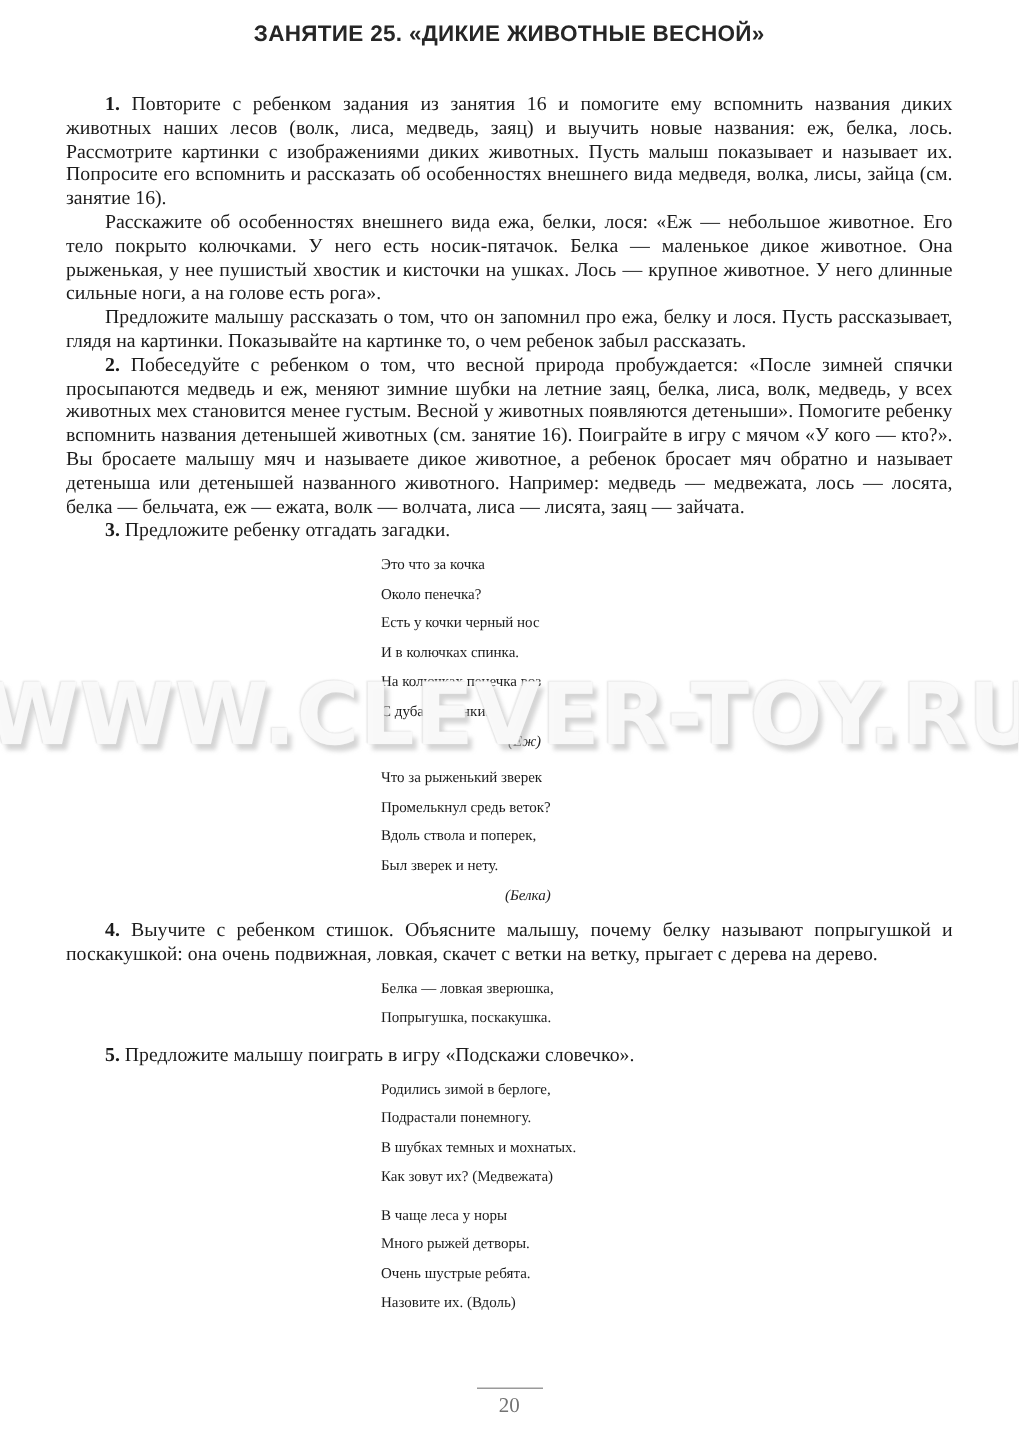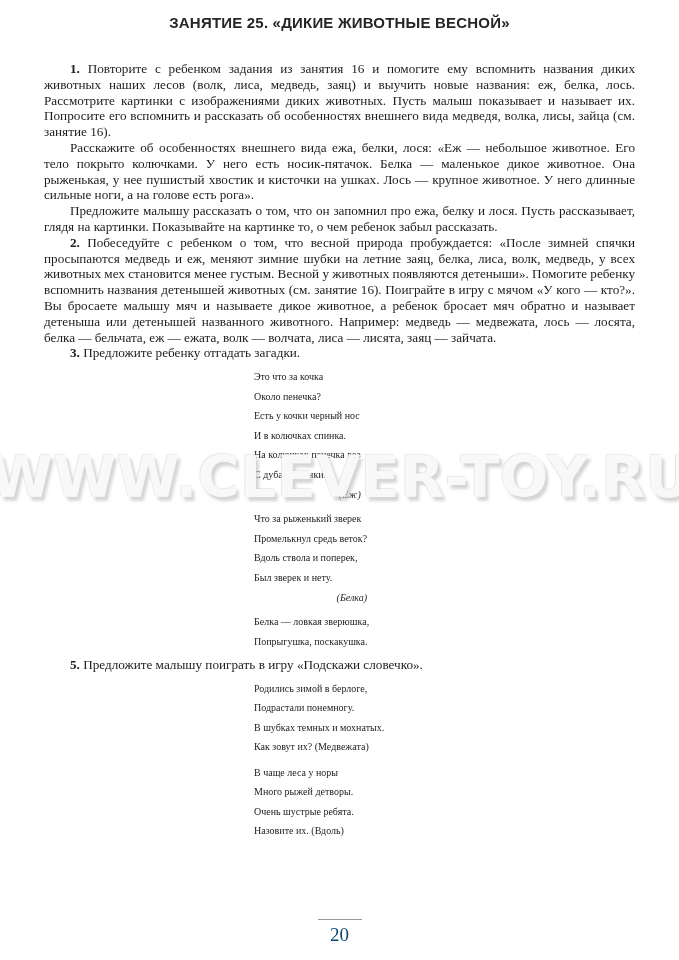--- a/index.html
+++ b/index.html
@@ -78,22 +78,22 @@
     text-align: center;
     z-index: 1;
   }
   .footer-rule {
     width: 44px;
     margin: 0 auto 4px auto;
     border-top: 1px solid #9a9a9a;
     height: 0;
   }
   .page-number {
-    font-size: 19px;
-    color: #0c4a6e;
+    font-size: 14px;
+    color: #737373;
     font-family: "Liberation Serif", serif;
   }
 </style>
 </head>
 <body>
 
 <div class="page">
   <div class="content">
 
     <h1 class="title">ЗАНЯТИЕ 25. «ДИКИЕ ЖИВОТНЫЕ ВЕСНОЙ»</h1>
@@ -115,20 +115,21 @@
     </div>
 
     <div class="verse">
       <div class="verse-line">Что за рыженький зверек</div>
       <div class="verse-line">Промелькнул средь веток?</div>
       <div class="verse-line">Вдоль ствола и поперек,</div>
       <div class="verse-line">Был зверек и нету.</div>
       <div class="verse-answer">(Белка)</div>
     </div>
 
+    <p class="para"><span class="seg-b">4.</span><span> Выучите с ребенком стишок. Объясните малышу, почему белку называют попрыгушкой и поскакушкой: </span><span class="seg-i">она очень подвижная, ловкая, скачет с ветки на ветку, прыгает с дерева на дерево.</span></p>
 
     <div class="verse">
       <div class="verse-line">Белка — ловкая зверюшка,</div>
       <div class="verse-line">Попрыгушка, поскакушка.</div>
     </div>
 
     <p class="para"><span class="seg-b">5.</span><span> Предложите малышу поиграть в игру «Подскажи словечко».</span></p>
 
     <div class="verse">
       <div class="verse-line">Родились зимой в берлоге,</div>

